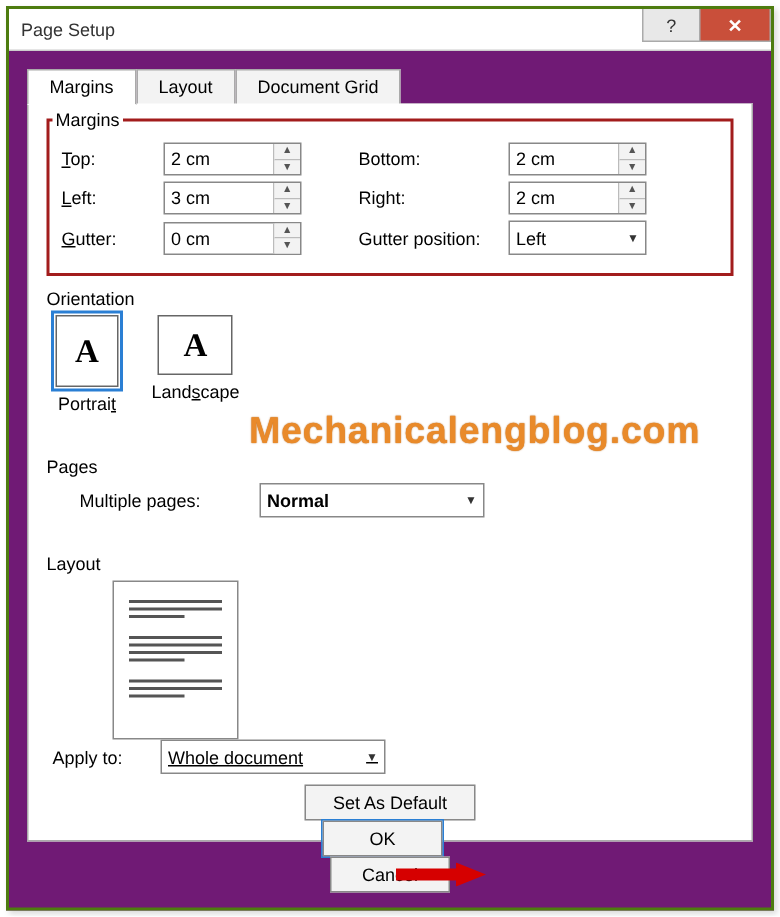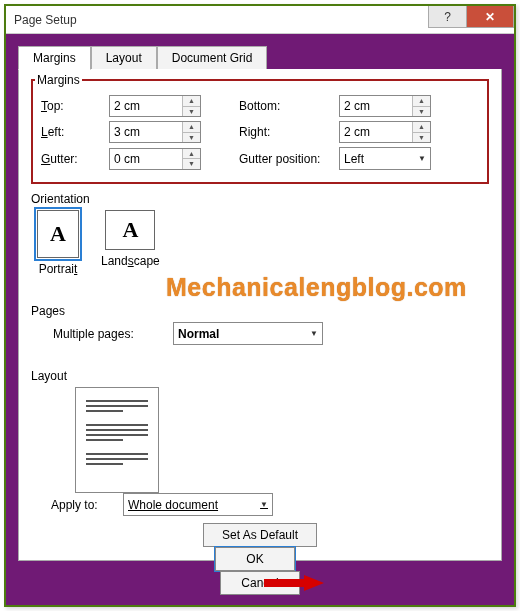--- a/index.html
+++ b/index.html
@@ -194,21 +194,21 @@
           <div class="ln"></div>
           <div class="ln"></div>
           <div class="ln short"></div>
         <div class="sp"></div>
         <div class="ln"></div>
           <div class="ln"></div>
           <div class="ln short"></div>
       </div>
 
       <div class="bottom-row">
-        <div style="width:72px;margin-left:16px;">Appl<span class="ul">y</span> to:</div>
+        <div style="width:72px;">Appl<span class="ul">y</span> to:</div>
         <div class="combo" style="width:150px;text-decoration:underline;">
           <span>Whole document</span>
           <span class="arrow">▼</span>
         </div>
       </div>
 
     </div>
 
     <div class="dialog-buttons">
       <button class="push"><span>Set As <span class="ul">D</span>efault</span></button>

